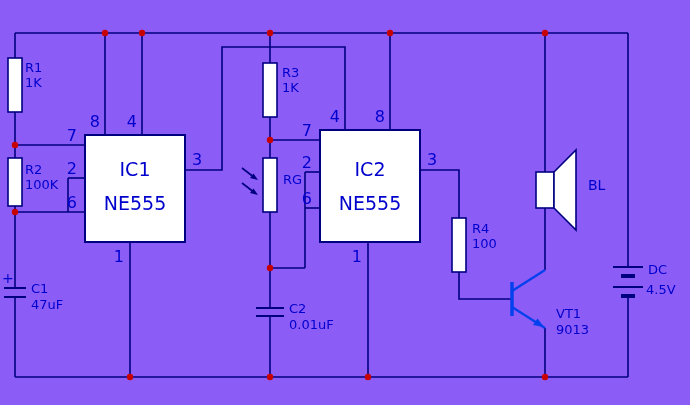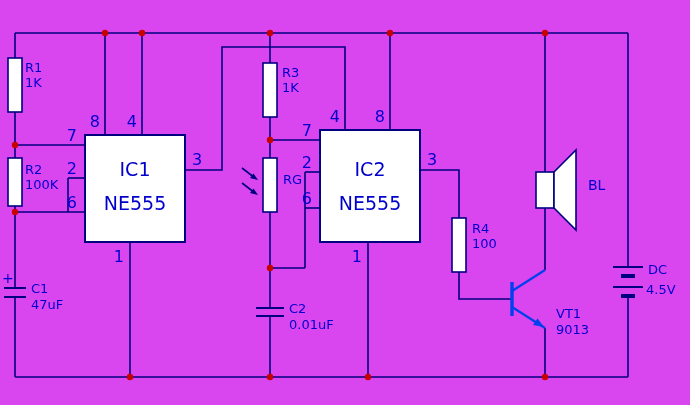--- a/index.html
+++ b/index.html
@@ -1,16 +1,16 @@
 <!DOCTYPE html>
 <html><head>
 <meta charset="utf-8">
 <style>
   html,body{margin:0;padding:0;background:#ffffff;}
-  .canvas{position:relative;width:690px;height:405px;background:#d946ef;overflow:hidden;}
+  .canvas{position:relative;width:690px;height:405px;background:#8b5cf6;overflow:hidden;}
   svg{display:block;}
   .wire{stroke:#000080;stroke-width:1.6;fill:none;}
   .box{fill:#ffffff;stroke:#000080;stroke-width:1.6;}
   .icbox{fill:#ffffff;stroke:#000080;stroke-width:2;}
   .dot{fill:#c80000;stroke:none;}
   .lbl{fill:#0000cd;font:13px "DejaVu Sans",sans-serif;}
   .lblb{fill:#0000cd;font:14px "DejaVu Sans",sans-serif;}
   .pin{fill:#0000cd;font:16px "DejaVu Sans",sans-serif;}
   .icname{fill:#0000cd;font:19px "DejaVu Sans",sans-serif;text-anchor:middle;}
   .plate{stroke:#000080;stroke-width:2;fill:none;}

